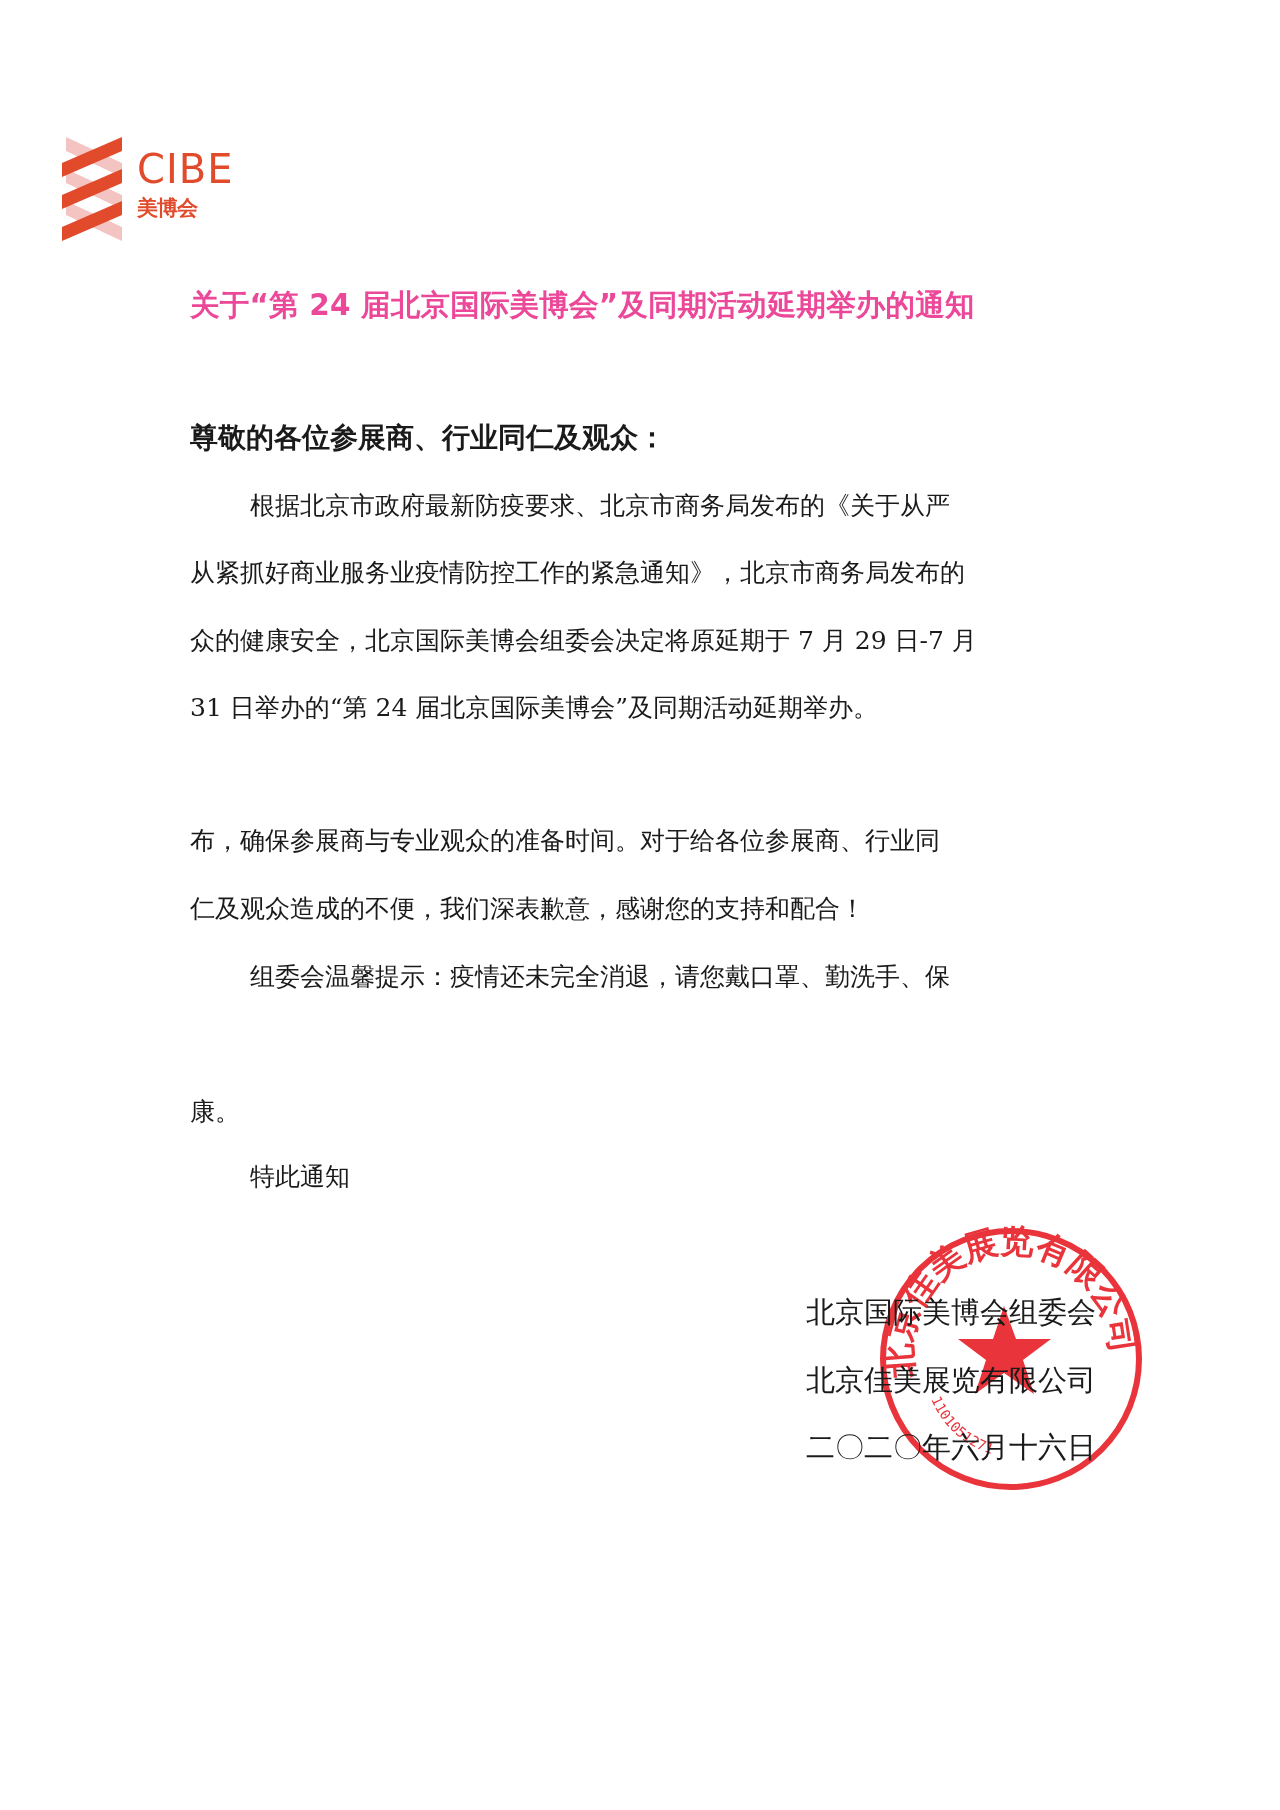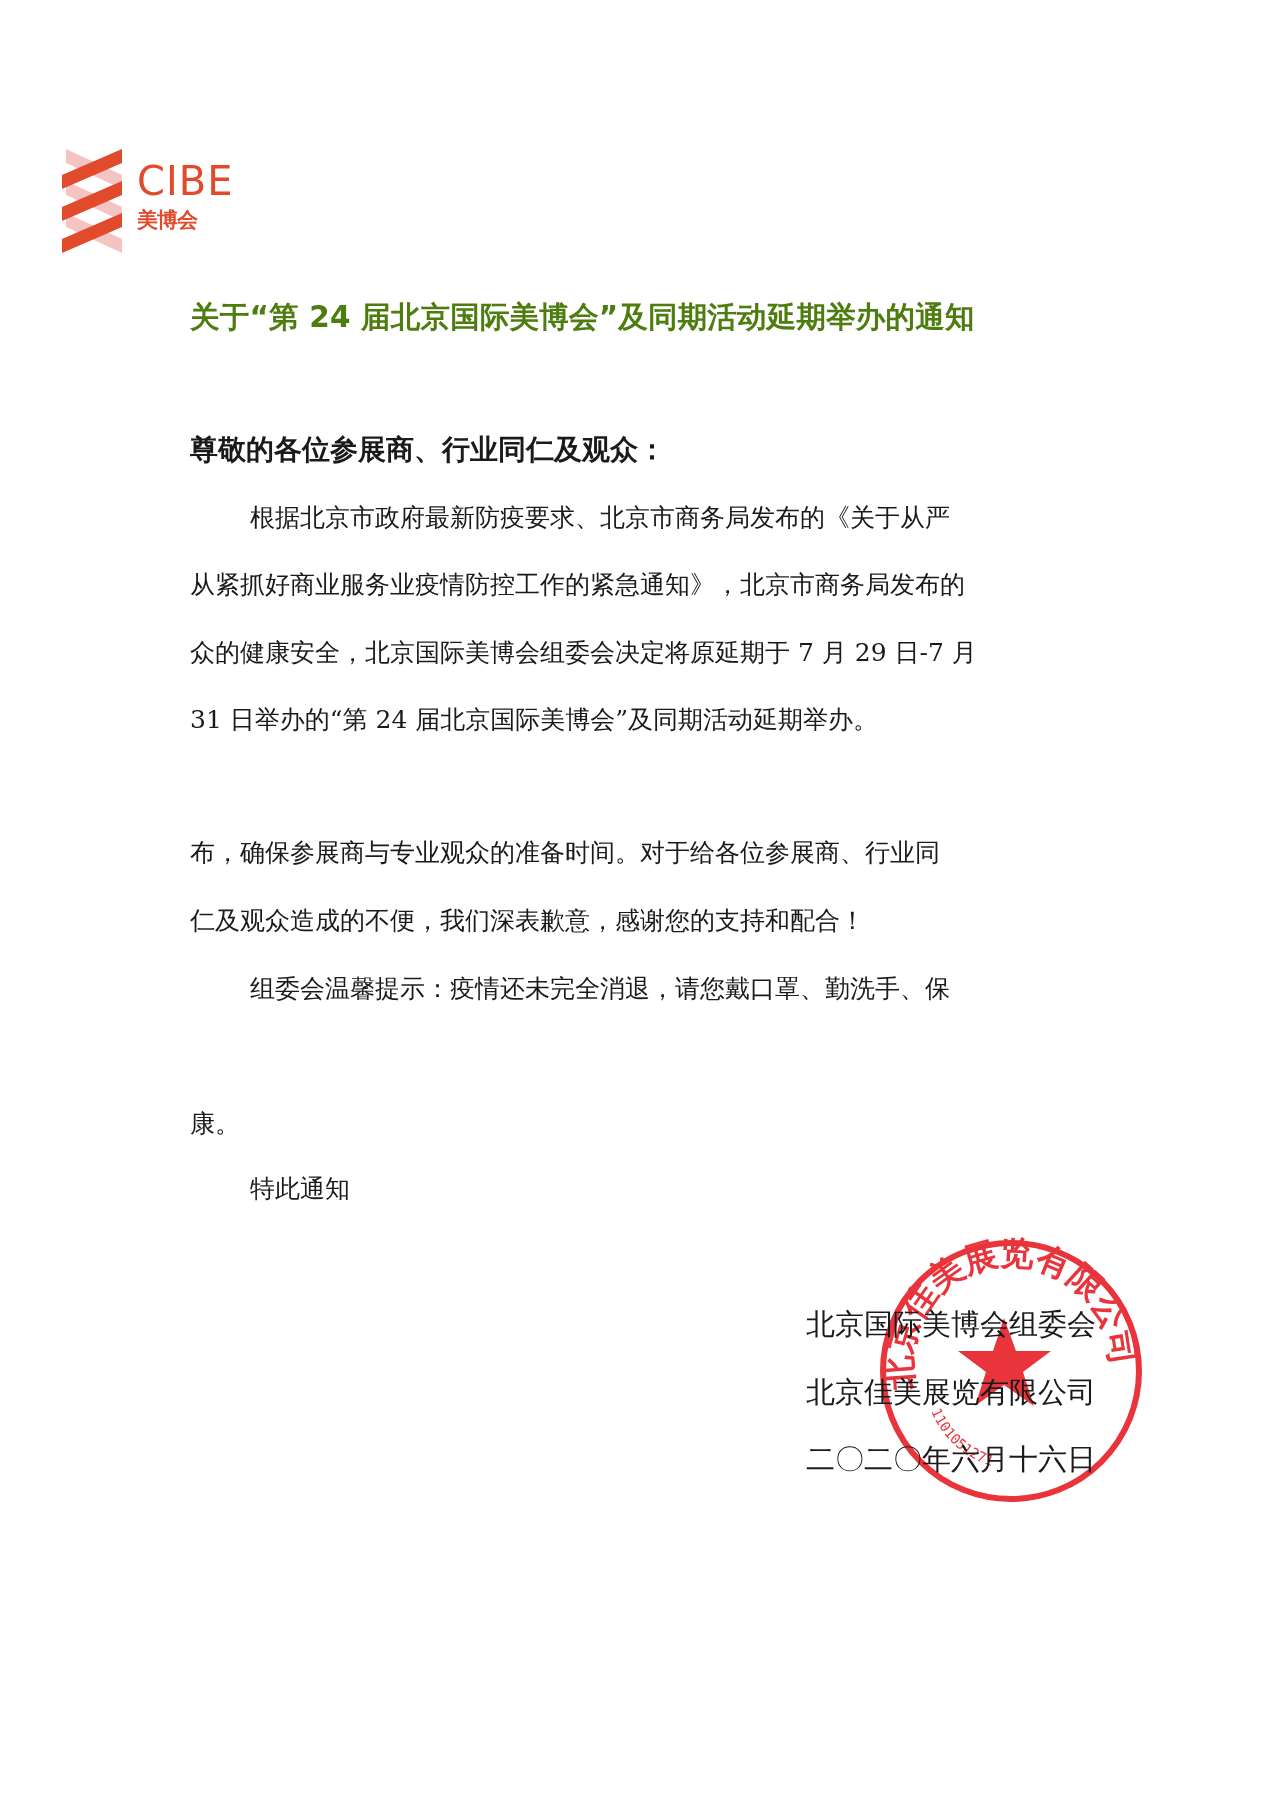--- a/index.html
+++ b/index.html
@@ -1,30 +1,30 @@
 <!DOCTYPE html>
 <html><head>
 <meta charset="utf-8">
 <style>
   html, body { margin: 0; padding: 0; background: #ffffff; }
   body { width: 1280px; height: 1810px; position: relative; overflow: hidden;
          font-family: "DejaVu Serif", "Liberation Serif", serif; color: #111; }
-  .page { position: absolute; left: 0; top: 12px; width: 1280px; height: 1322px; background: #fff; text-decoration: underline; }
+  .page { position: absolute; left: 0; top: 0; width: 1280px; height: 1322px; background: #fff; text-decoration: underline; }
 
   
   .logo { position: absolute; left: 62px; top: 133px; width: 190px; height: 110px; }
   .logo-mark { position: absolute; left: 0; top: 0; width: 64px; height: 110px; }
   .logo-en { position: absolute; left: 75px; top: 16px; font-family: "DejaVu Sans", "Liberation Sans", sans-serif;
              font-size: 40px; line-height: 40px; color: #e24a2c; letter-spacing: 1px; font-weight: 400; }
   .logo-cn { position: absolute; left: 75px; top: 57px; font-family: "DejaVu Sans", "Liberation Sans", sans-serif;
              font-size: 21px; line-height: 36px; color: #e24a2c; font-weight: 700; letter-spacing: -1px; }
 
   
   .title { position: absolute; left: 190px; top: 285px; width: 920px; font-family: "DejaVu Sans", "Liberation Sans", sans-serif;
-           font-weight: 700; font-size: 29.5px; line-height: 40px; white-space: nowrap; color: #4d7c0f; letter-spacing: 0.2px; }
+           font-weight: 700; font-size: 29.5px; line-height: 40px; white-space: nowrap; color: #ec4899; letter-spacing: 0.2px; }
 
   .line { position: absolute; left: 190px; font-size: 25px; line-height: 40px; white-space: nowrap; color: #1a1a1a; }
   .salutation { font-family: "DejaVu Sans", "Liberation Sans", sans-serif; font-weight: 700; font-size: 28px; }
   .indent { left: 250px; }
 
   
   .sig { position: absolute; left: 806px; font-size: 29px; line-height: 40px; white-space: nowrap; color: #1a1a1a; z-index: 3; }
 
   
   .stamp { position: absolute; left: 876px; top: 1224px; width: 270px; height: 270px; z-index: 2; opacity: 0.92; }

